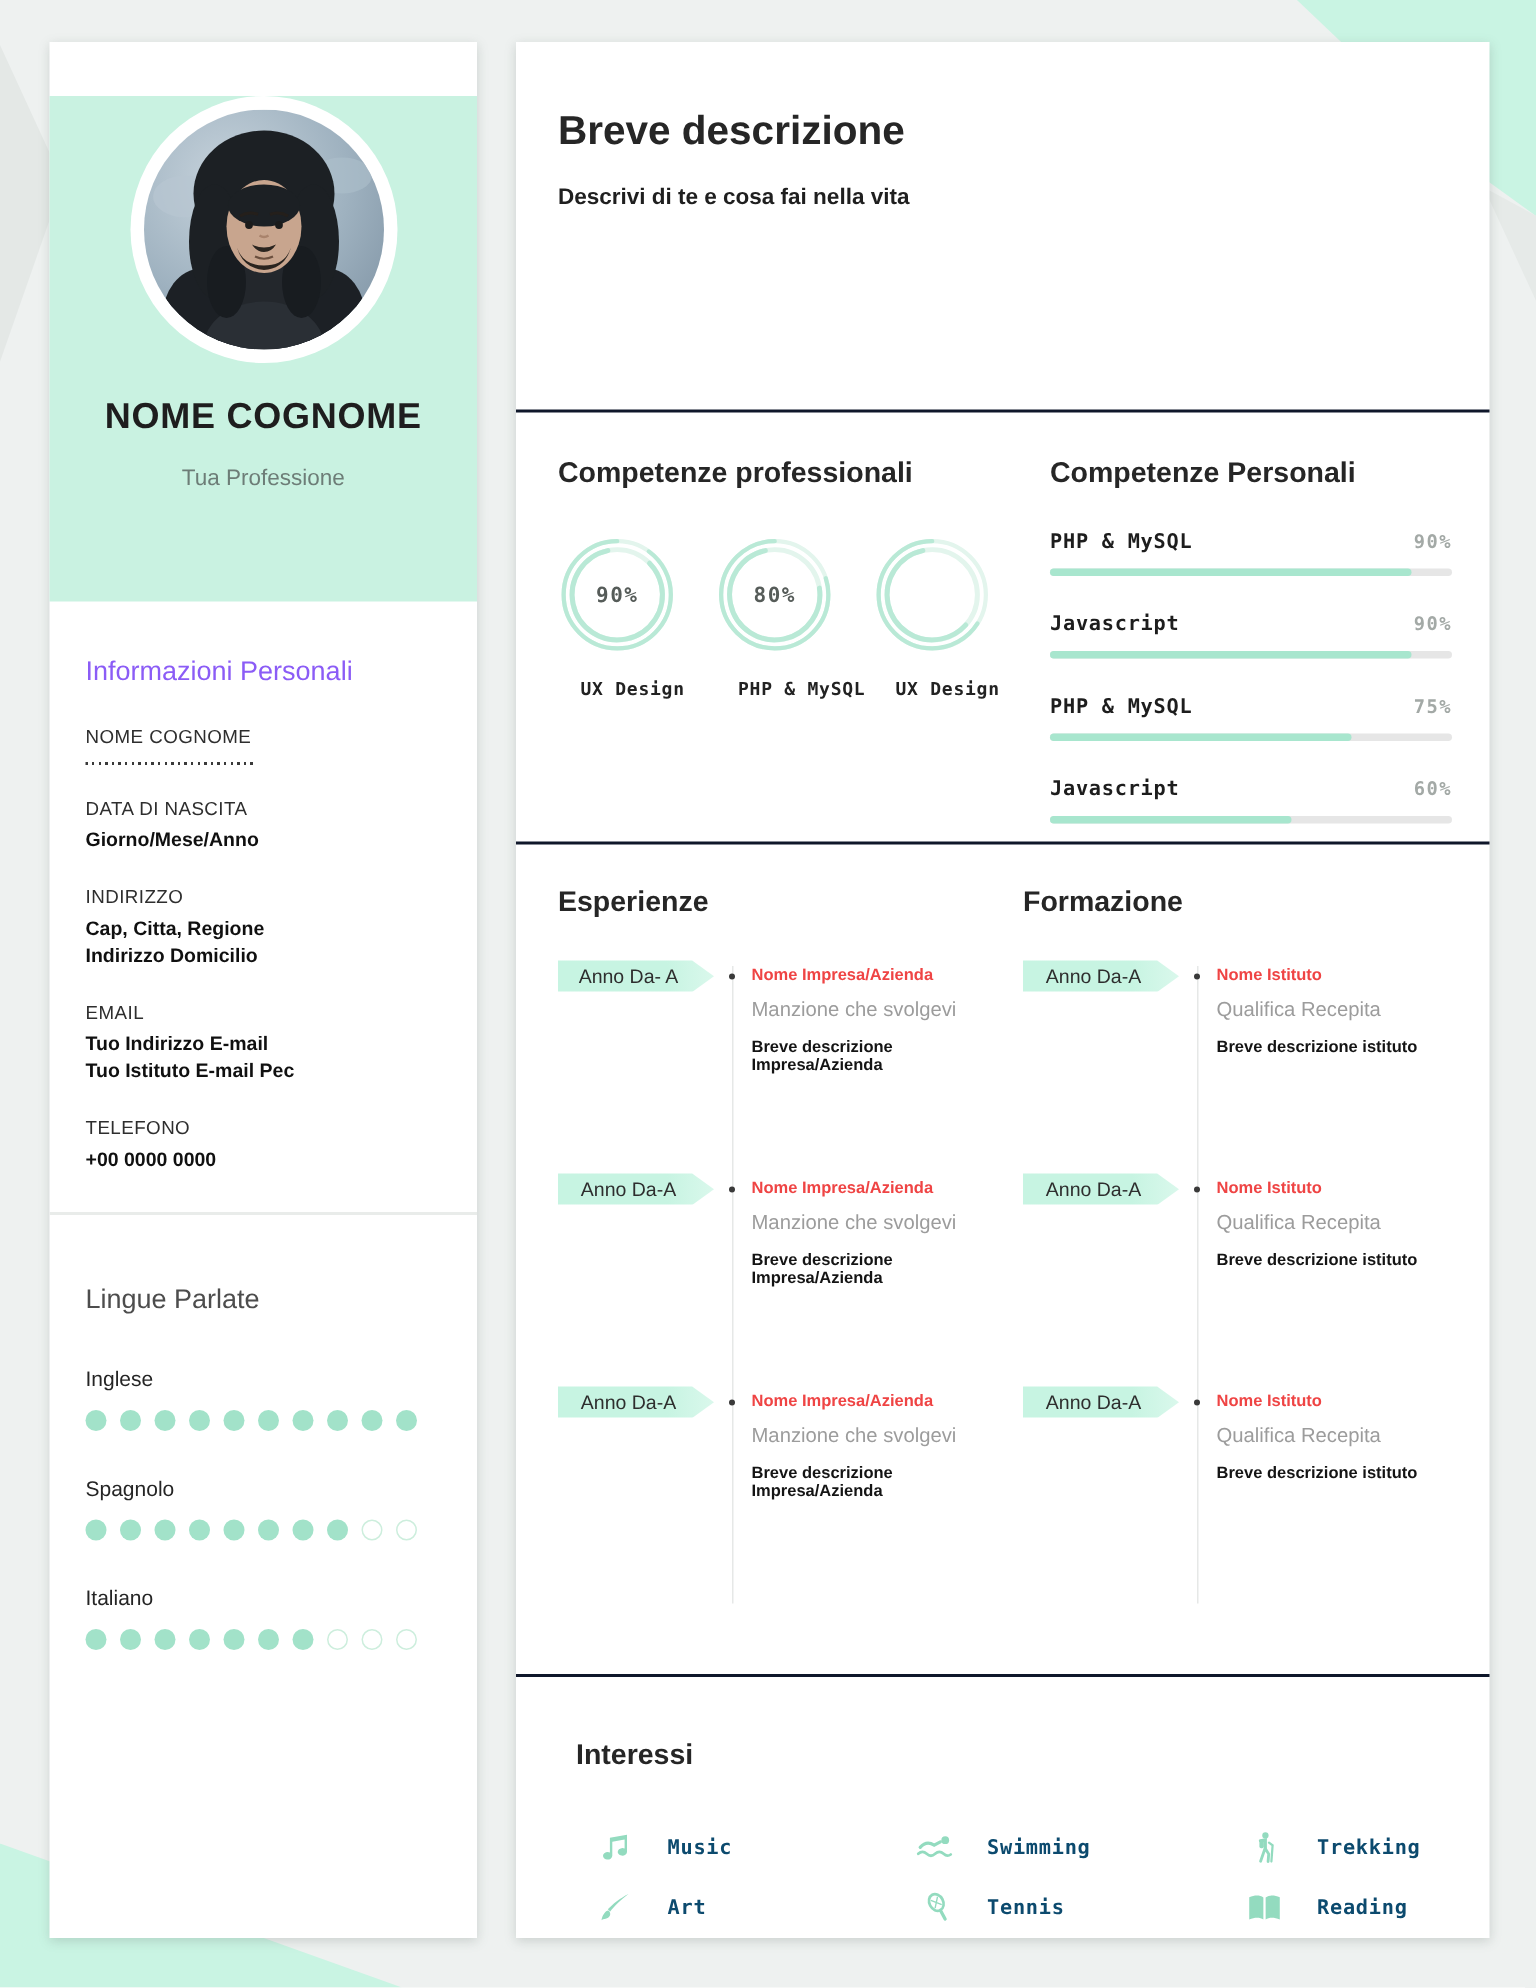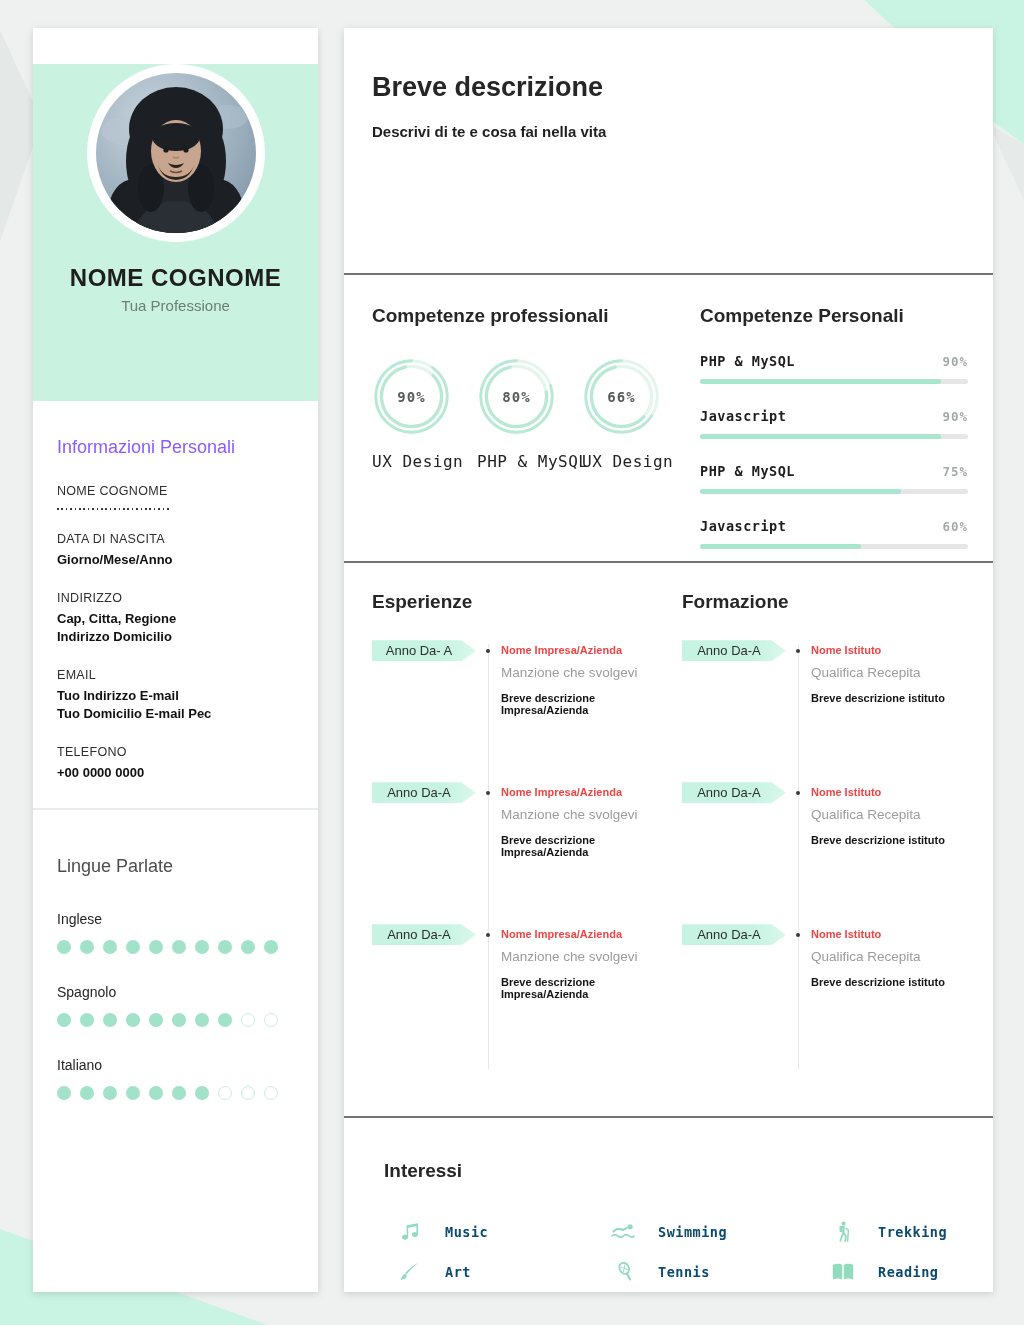--- a/index.html
+++ b/index.html
@@ -22,58 +22,58 @@
   .card{position:absolute;background:#fff;box-shadow:0 2px 7px rgba(110,125,120,.28);z-index:1;}
   .sidebar-card{left:33px;top:28px;width:285px;height:1264px;}
   .main-card{left:344px;top:28px;width:649px;height:1264px;display:flex;flex-direction:column;}
 
   
   .sidebar-header{height:337px;background:#c9f2e1;text-align:center;}
   .photo-ring{width:178px;height:178px;border-radius:50%;background:#fff;margin:36px auto 0;
     display:flex;align-items:center;justify-content:center;}
   .photo{width:160px;height:160px;border-radius:50%;overflow:hidden;}
   .sidebar-name{margin-top:22px;font-size:24px;font-weight:700;letter-spacing:.5px;color:#1e1e1e;}
-  .sidebar-prof{margin-top:5px;font-size:15px;color:#6d7d77;}
+  .sidebar-prof{margin-top:18px;font-size:15px;color:#6d7d77;}
 
   .sidebar-body{padding:36px 24px 0 24px;}
   .sidebar-h2{font-size:18px;font-weight:400;color:#8b5cf6;margin:0 0 26px 0;}
   .info-field{margin-bottom:22px;}
   .info-label{font-size:12.5px;font-weight:500;color:#2e2e2e;letter-spacing:.3px;margin-bottom:5px;}
   .info-value{font-size:13px;font-weight:700;color:#101010;line-height:18px;}
   .dotted-line{width:114px;height:3px;margin-top:9px;
     background-image:repeating-linear-gradient(to right,#3a3a3a 0 1.6px,transparent 1.6px 4.4px);
     background-size:100% 2px;background-repeat:no-repeat;background-position:left center;}
   .sidebar-divider{height:2px;background:#e9ecea;margin-top:26px;}
   .sidebar-langs{padding:46px 24px 0 24px;}
   .lang-h2{font-size:18px;font-weight:400;color:#4d4d4d;margin:0 0 34px 0;}
   .lang-item{margin-bottom:30px;}
   .lang-name{font-size:14px;color:#252525;margin-bottom:13px;}
   .dots{display:flex;gap:9px;}
   .dot{width:14px;height:14px;border-radius:50%;box-sizing:border-box;}
   .dot.filled{background:#a2e2c9;}
   .dot.empty{background:#fff;border:1.6px solid #cdeedd;}
 
   
-  .sec{border-bottom:2px solid #737373;}
+  .sec{border-bottom:2px solid #0f172a;}
   .sec:last-child{border-bottom:none;}
   .sec-about{height:260px;padding:44px 40px 0 28px;box-sizing:border-box;}
   .about-title{font-size:27px;font-weight:700;color:#262626;margin:0;}
   .about-sub{font-size:15px;font-weight:600;color:#1f1f1f;margin:20px 0 0 0;}
 
   .sec-skills{height:288px;display:flex;box-sizing:border-box;}
   .skills-pro{width:356px;padding:30px 0 0 28px;box-sizing:border-box;}
   .skills-personal{width:293px;padding:30px 25px 0 0;box-sizing:border-box;}
   .sec-h3{font-size:19px;font-weight:700;color:#262626;margin:0;}
   .donut-row{display:flex;gap:26px;margin-top:30px;}
   .donut{width:79px;text-align:center;position:relative;}
   .donut-svg-wrap{position:relative;width:79px;height:79px;}
   .donut-pct{position:absolute;left:0;top:0;width:79px;height:79px;display:flex;align-items:center;justify-content:center;
     font-family:"DejaVu Sans Mono",monospace;font-size:14px;font-weight:700;color:#565c59;letter-spacing:1px;}
-  .donut-label{margin-top:16px;font-family:"DejaVu Sans Mono",monospace;font-size:16px;font-weight:400;
-    color:#222;letter-spacing:.5px;white-space:nowrap;}
+  .donut-label{margin-top:16px;font-family:"DejaVu Sans Mono",monospace;font-size:12px;font-weight:700;
+    color:#222;letter-spacing:.5px;white-space:nowrap;margin-left:15px;}
   .bars{margin-top:26px;}
   .bar-row{margin-bottom:24px;}
   .bar-head{display:flex;justify-content:space-between;align-items:baseline;}
   .bar-label{font-family:"DejaVu Sans Mono",monospace;font-size:13.5px;font-weight:700;color:#1d1d1d;letter-spacing:.5px;}
   .bar-pct{font-family:"DejaVu Sans Mono",monospace;font-size:12.5px;font-weight:700;color:#a3a9a6;letter-spacing:1px;}
   .bar-track{margin-top:10px;height:5px;border-radius:3px;background:#e6e6e6;position:relative;}
   .bar-fill{position:absolute;left:0;top:0;height:5px;border-radius:3px;background:#a8e6ce;}
 
   .sec-history{height:588px;display:flex;box-sizing:border-box;padding:28px 0 0 28px;}
   .hist-col{position:relative;}
@@ -164,21 +164,21 @@
           <div class="info-value">Giorno/Mese/Anno</div>
         </div>
         <div class="info-field">
           <div class="info-label">INDIRIZZO</div>
           <div class="info-value">Cap, Citta, Regione</div>
           <div class="info-value">Indirizzo Domicilio</div>
         </div>
         <div class="info-field">
           <div class="info-label">EMAIL</div>
           <div class="info-value">Tuo Indirizzo E-mail</div>
-          <div class="info-value">Tuo Domicilio E-mail Pec</div>
+          <div class="info-value">Tuo Istituto E-mail Pec</div>
         </div>
         <div class="info-field">
           <div class="info-label">TELEFONO</div>
           <div class="info-value">+00 0000 0000</div>
         </div>
       </div>
   </div>
 
   <div class="sidebar-divider"></div>
 
@@ -270,21 +270,20 @@
           </div>
           <div class="donut">
             <div class="donut-svg-wrap"><svg viewBox="0 0 84 84" width="79" height="79">
                 <g transform="translate(84,0) scale(-1,1)">
                   <circle cx="42" cy="42" r="38" fill="none" stroke="#e3f5ed" stroke-width="3"></circle>
                   <circle cx="42" cy="42" r="32" fill="none" stroke="#e3f5ed" stroke-width="3.5"></circle>
                   <circle cx="42" cy="42" r="38" fill="none" stroke="#b9e9d6" stroke-width="3" pathLength="100" stroke-dasharray="66 34" stroke-linecap="round" transform="rotate(-90 42 42)"></circle>
                   <circle cx="42" cy="42" r="32" fill="none" stroke="#b9e9d6" stroke-width="3.5" pathLength="100" stroke-dasharray="60 40" stroke-linecap="round" transform="rotate(-78 42 42)"></circle>
                 </g>
               </svg></div>
-            <div class="donut-pct">66%</div>
             <div class="donut-label">UX Design</div>
           </div>
         </div>
     </div>
     <div class="skills-personal">
       <h3 class="sec-h3">Competenze Personali</h3>
       <div class="bars" id="bars">
           <div class="bar-row">
             <div class="bar-head">
               <div class="bar-label">PHP &amp; MySQL</div>

